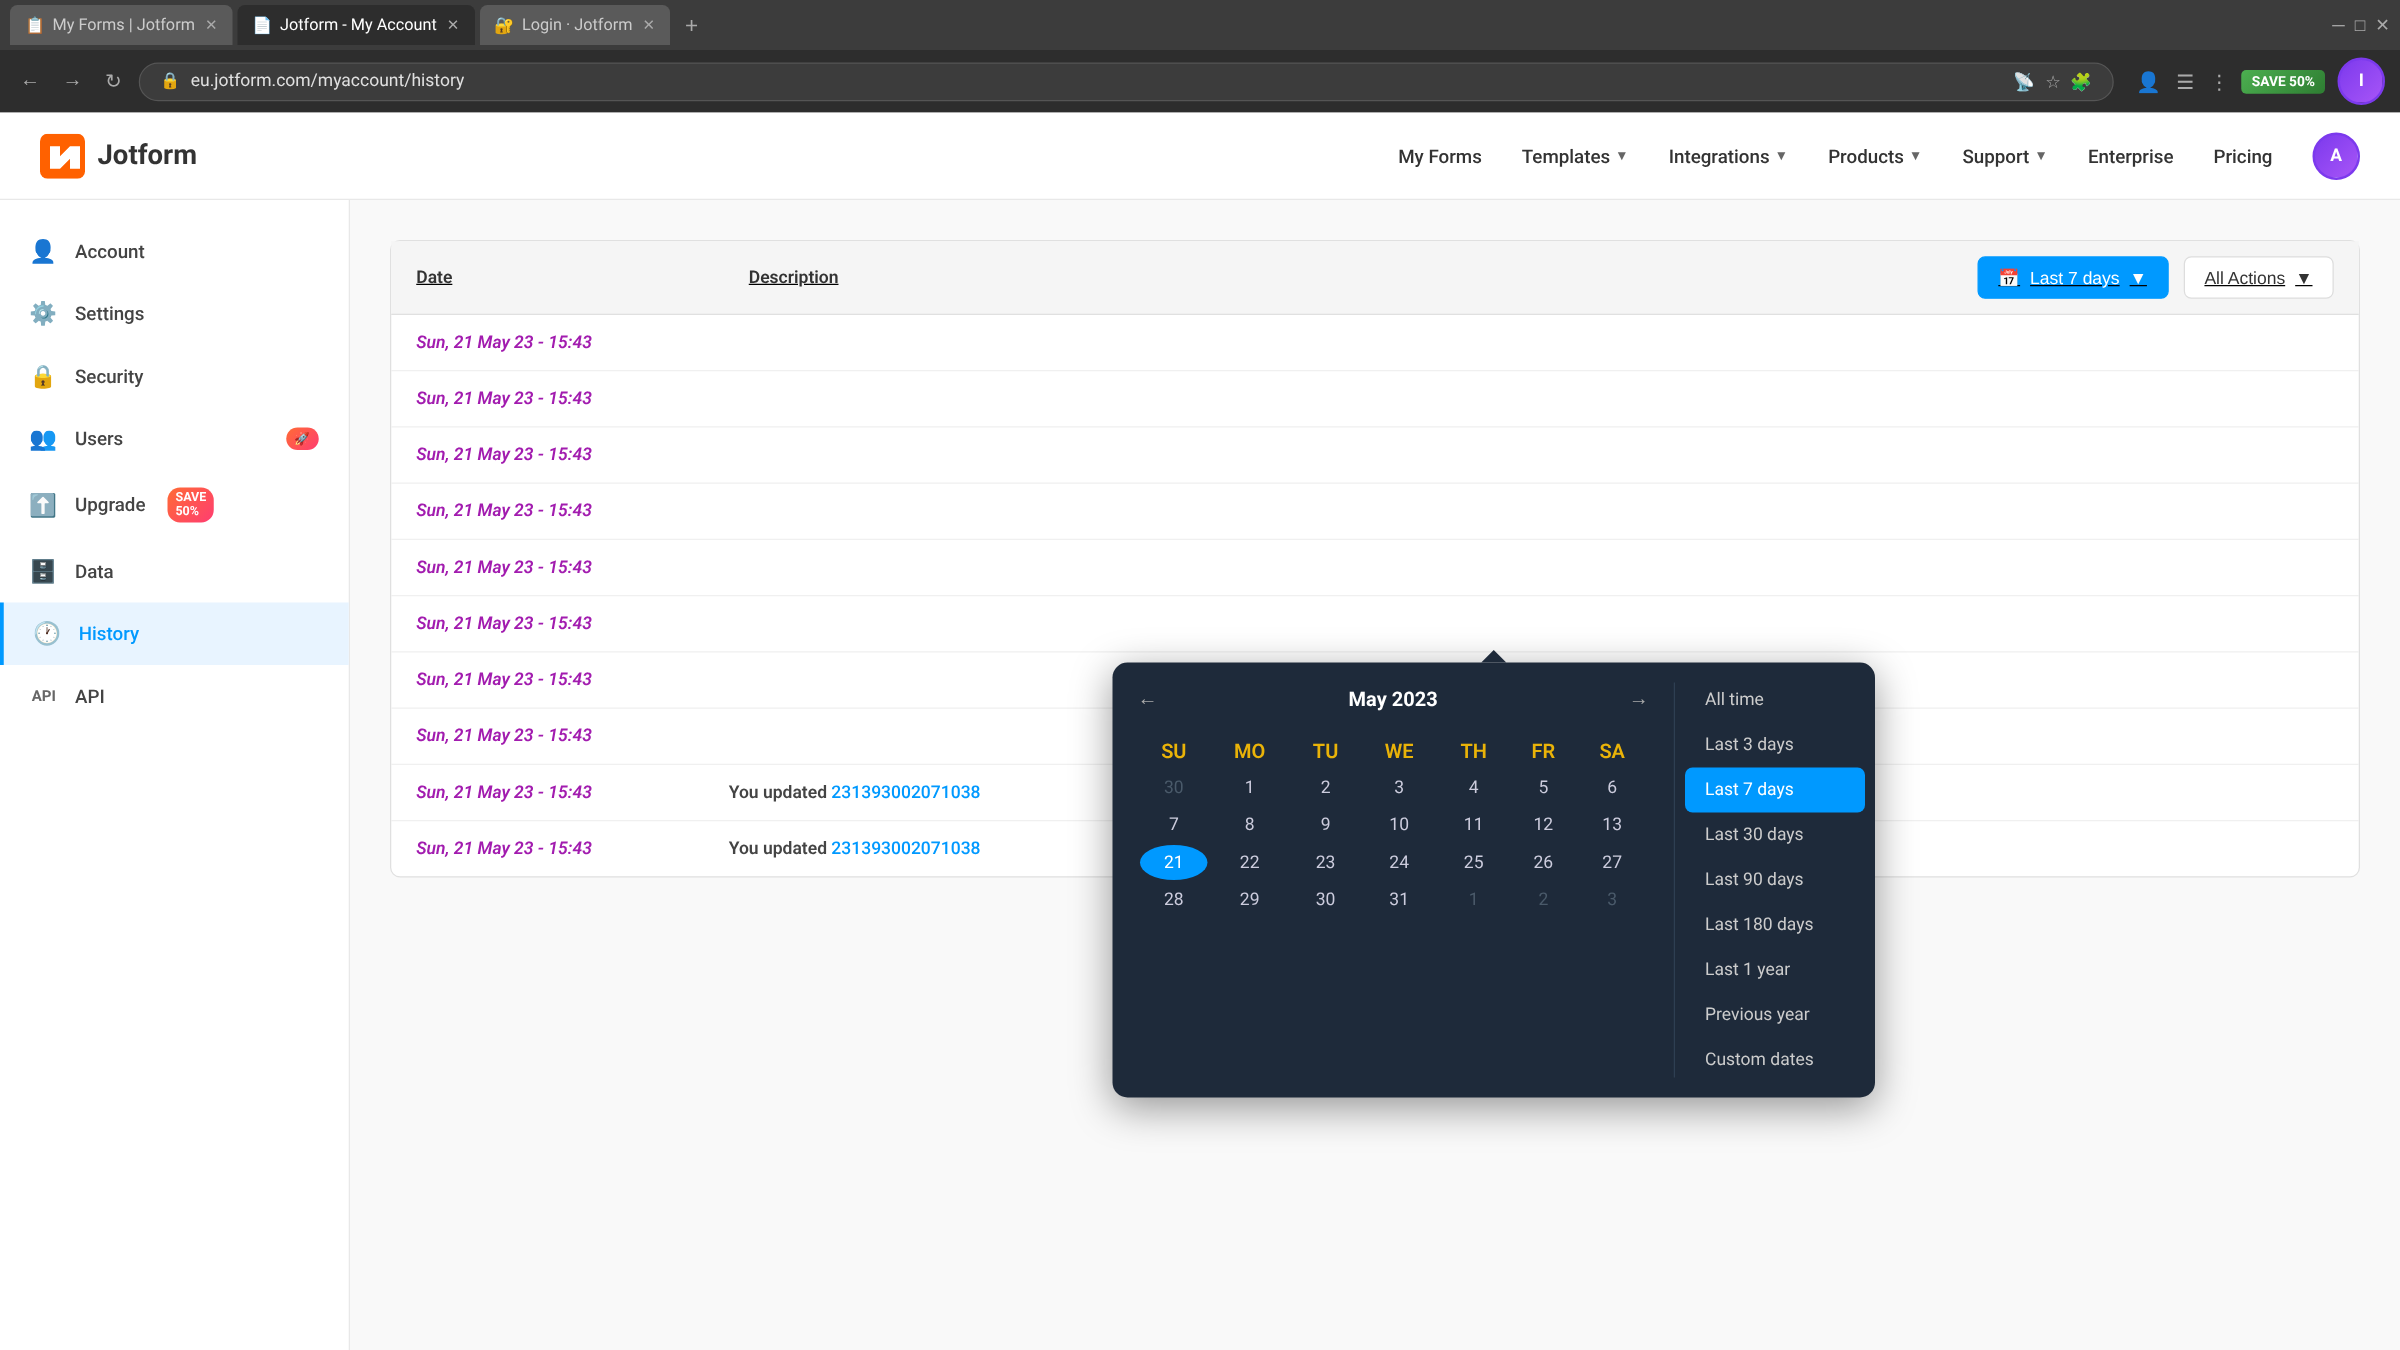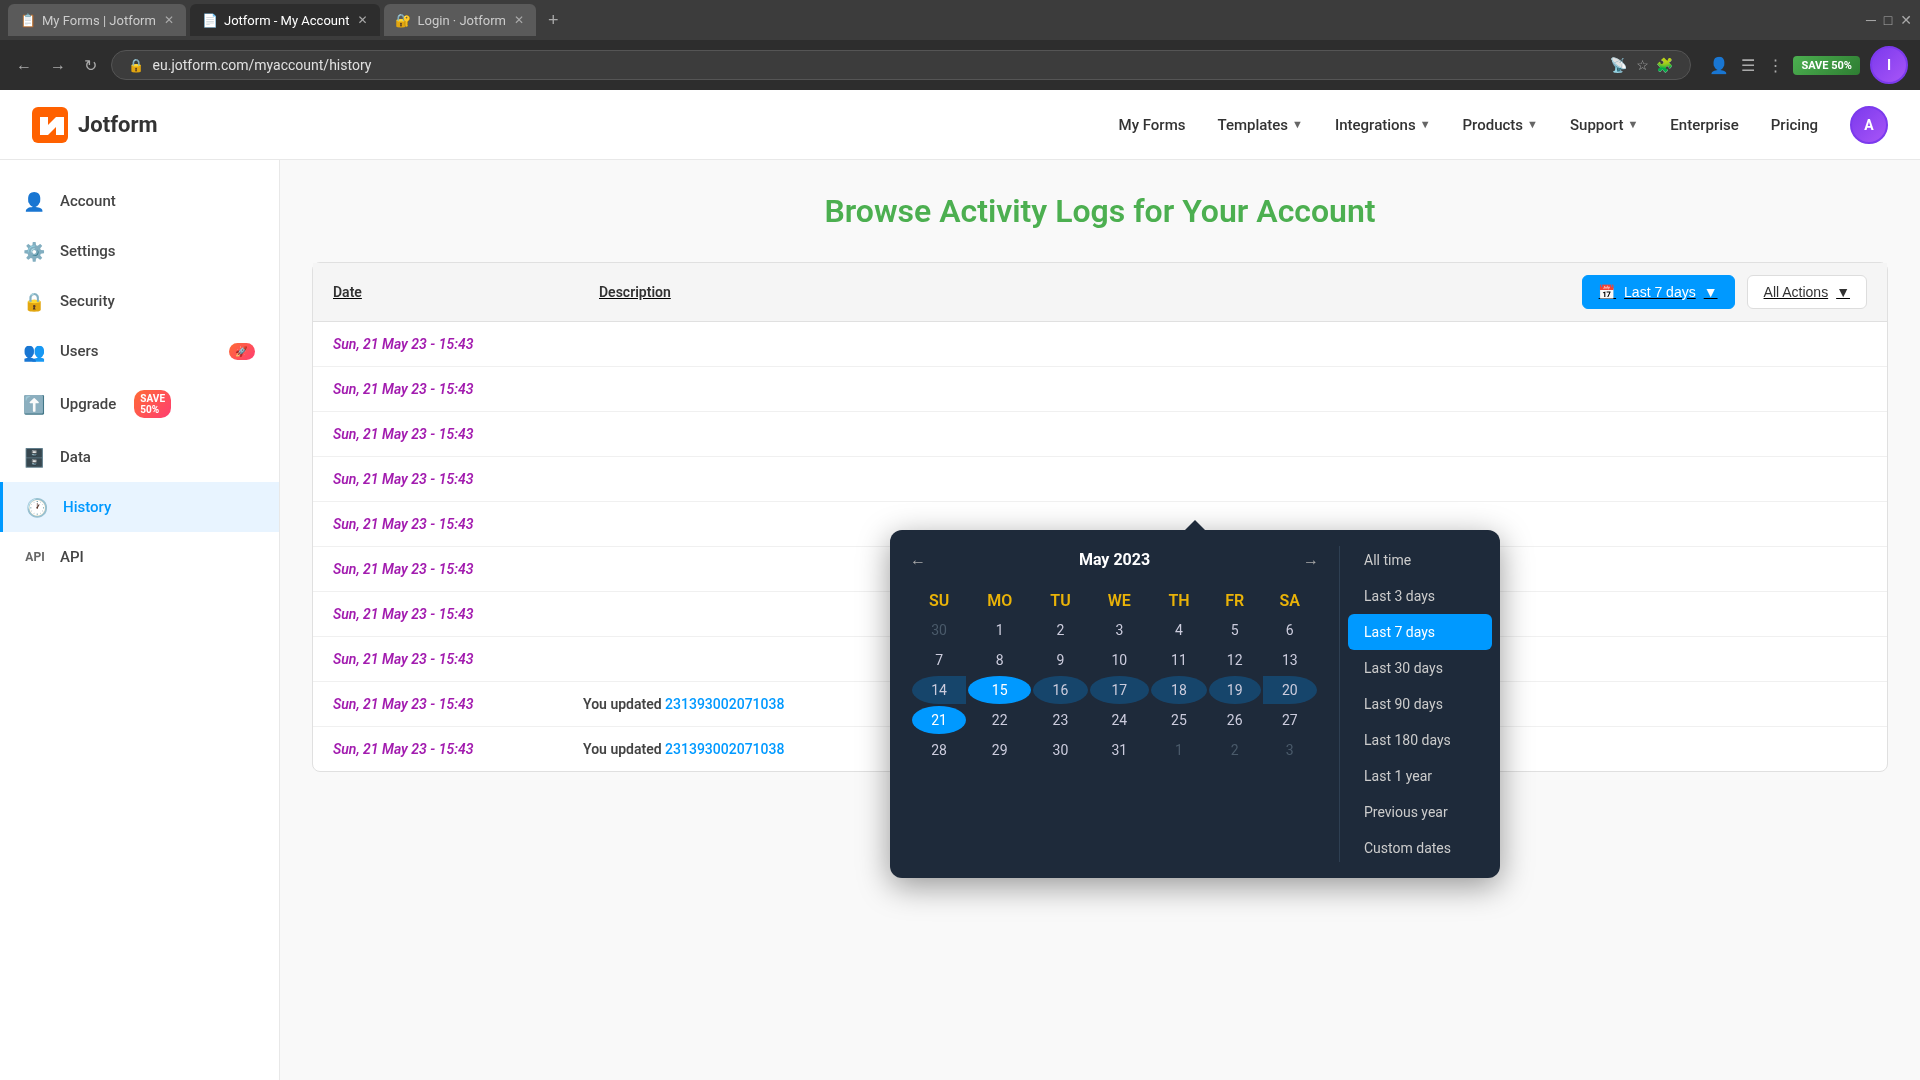--- a/index.html
+++ b/index.html
@@ -349,23 +349,20 @@
       <span class="sidebar-icon">🕐</span>
       <span>History</span>
     </div>
     <div class="sidebar-item">
       <span class="sidebar-icon" style="font-size:12px;font-weight:700;color:#666;">API</span>
       <span>API</span>
     </div>
   </div>
 
   <div class="content">
-    <h1 class="page-title">
-      <span>Browse </span><span style="color:#4CAF50;font-weight:600;">Activity Logs</span><span> for Your Account</span>
-    </h1>
 
     <div class="table-container">
       <div class="table-header">
         <div class="col-date">Date</div>
         <div class="col-desc">Description</div>
         <div class="filter-group">
           <button class="filter-btn active">
             <span>📅</span>
             <span>Last 7 days</span>
             <span>▼</span>
@@ -457,29 +454,20 @@
             <tr>
               <td>7</td>
               <td>8</td>
               <td>9</td>
               <td>10</td>
               <td>11</td>
               <td>12</td>
               <td>13</td>
             </tr>
             <tr>
-              <td style="background:rgba(0,153,255,0.25);border-radius:50% 0 0 50%;">14</td>
-              <td class="cal-day-start" style="background:#0099ff;color:#fff;border-radius:50%;">15</td>
-              <td style="background:rgba(0,153,255,0.25);">16</td>
-              <td style="background:rgba(0,153,255,0.25);">17</td>
-              <td style="background:rgba(0,153,255,0.25);">18</td>
-              <td style="background:rgba(0,153,255,0.25);">19</td>
-              <td style="background:rgba(0,153,255,0.25);border-radius:0 50% 50% 0;">20</td>
-            </tr>
-            <tr>
               <td class="cal-day-today" style="background:#0099ff;color:#fff;border-radius:50%;">21</td>
               <td>22</td>
               <td>23</td>
               <td>24</td>
               <td>25</td>
               <td>26</td>
               <td>27</td>
             </tr>
             <tr>
               <td>28</td>

